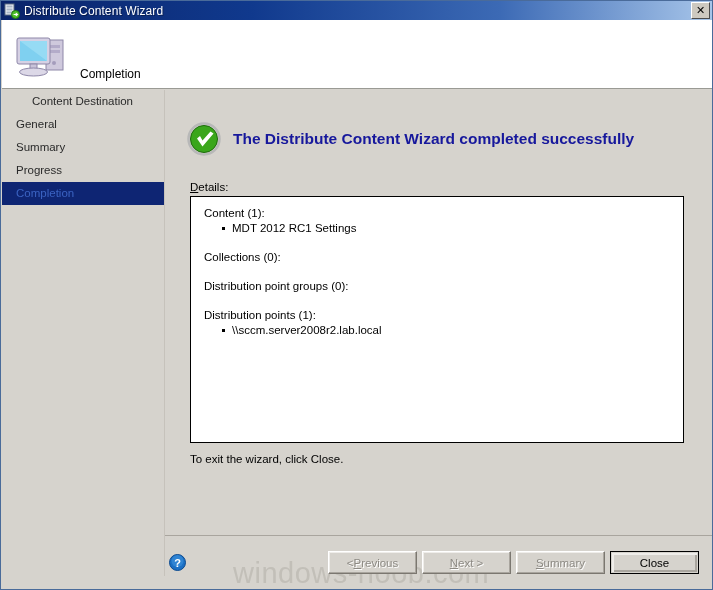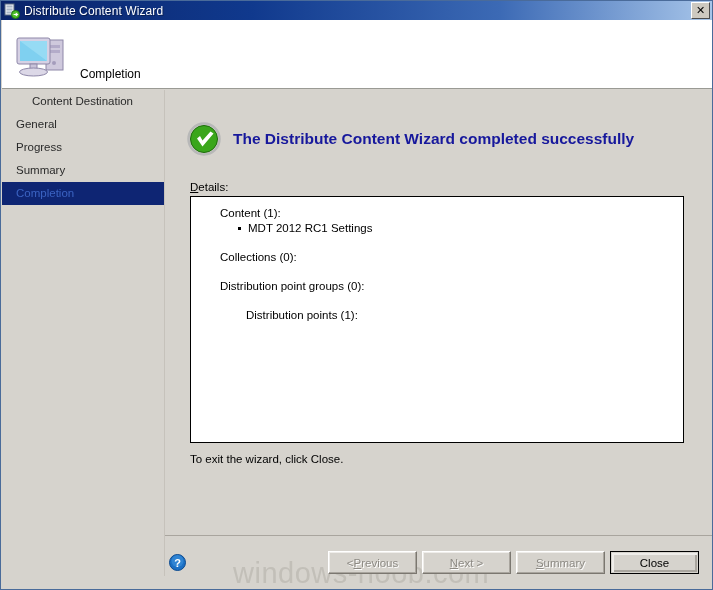--- a/index.html
+++ b/index.html
@@ -157,24 +157,24 @@
 
   #details-box {
     position: absolute;
     left: 25px; top: 106px;
     width: 494px;
     height: 247px;
     background: #ffffff;
     border: 1px solid #000000;
     box-sizing: border-box;
     overflow: hidden;
-    padding: 9px 0 0 29px;
+    padding: 9px 0 0 13px;
   }
   .det-group { margin-bottom: 14px; }
-  .det-group:last-child { margin-bottom: 0; margin-left: 26px; }
+  .det-group:last-child { margin-bottom: 0; }
   .det-head {
     font-size: 11.5px;
     color: #000;
     line-height: 15px;
   }
   .det-list {
     margin: 0;
     padding: 0 0 0 18px;
     list-style: none;
   }
@@ -293,22 +293,22 @@
         <rect x="17" y="32" width="7" height="6" fill="#c9c3d9" stroke="#8e87a8" stroke-width="1"></rect>
         <ellipse cx="20.5" cy="40" rx="14" ry="4" fill="#dcd8e7" stroke="#8e87a8" stroke-width="1"></ellipse>
       </svg>
     </span>
     <div id="banner-title">Completion</div>
   </div>
 
   <div id="sidebar">
     <div class="nav-item sub">Content Destination</div>
     <div class="nav-item">General</div>
+    <div class="nav-item">Summary</div>
     <div class="nav-item">Progress</div>
-    <div class="nav-item">Summary</div>
     <div class="nav-item selected">Completion</div>
   </div>
   <div id="sidebar-divider"></div>
 
   <div id="content">
 
     <div id="success-row">
       <span id="check-icon">
         <svg width="34" height="34" viewBox="0 0 34 34">
           <circle cx="17" cy="17" r="15.5" fill="none" stroke="#b8b8b8" stroke-width="2.5"></circle>
@@ -330,20 +330,23 @@
         </ul>
       </div>
       <div class="det-group">
         <div class="det-head">Collections (0):</div>
       </div>
       <div class="det-group">
         <div class="det-head">Distribution point groups (0):</div>
       </div>
       <div class="det-group">
         <div class="det-head">Distribution points (1):</div>
+        <ul class="det-list">
+          <li>\\sccm.server2008r2.lab.local</li>
+        </ul>
       </div>
     </div>
 
     <div id="exit-note">To exit the wizard, click Close.</div>
   </div>
 
   <div id="content-bottom-rule"></div>
 
   <div id="watermark">windows-noob.com</div>
 

